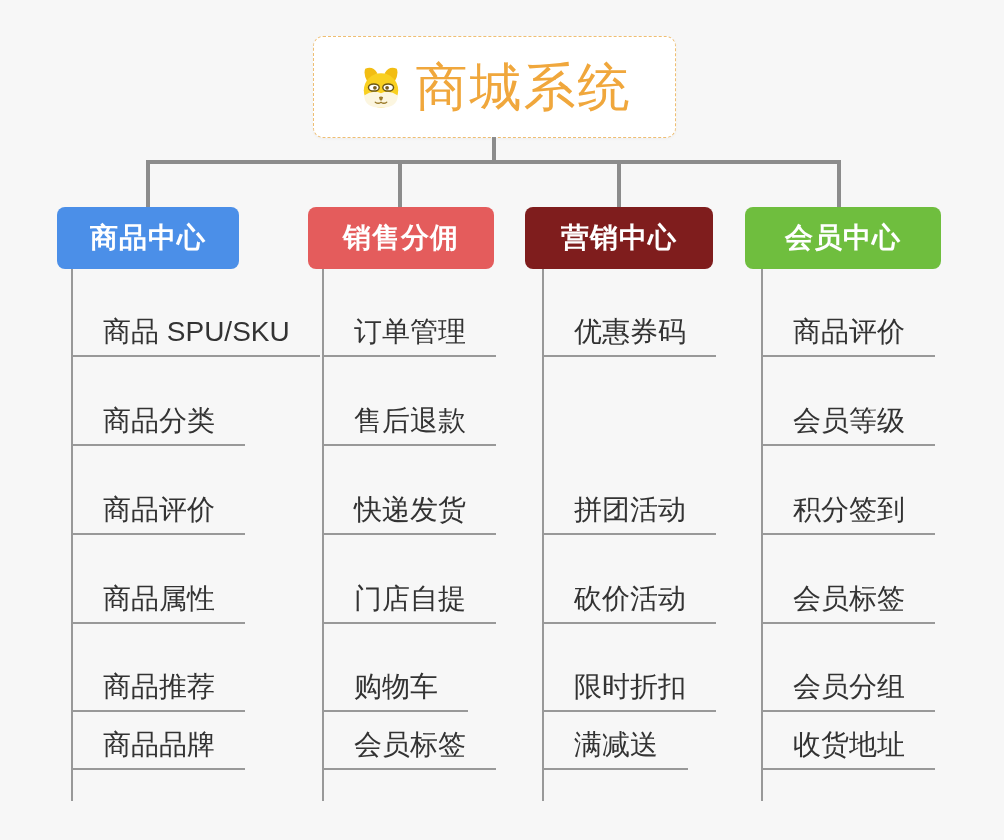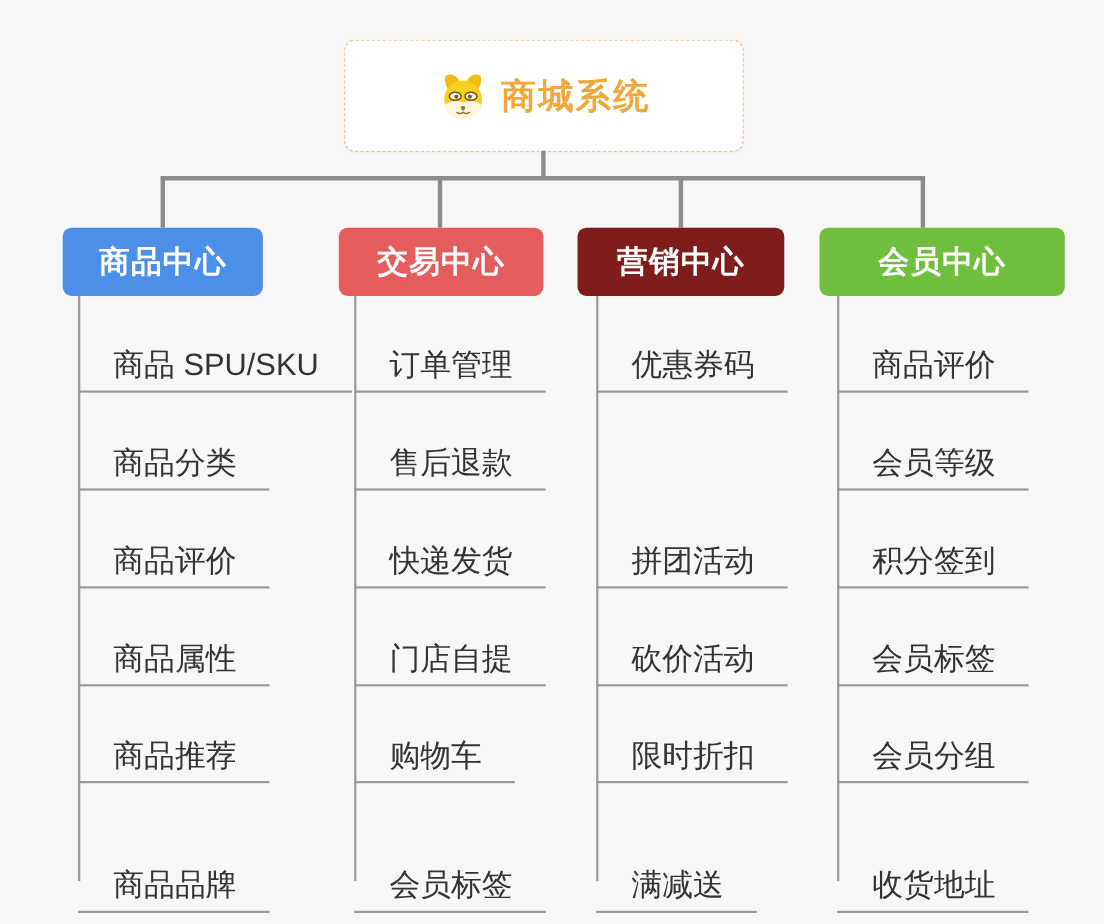--- a/index.html
+++ b/index.html
@@ -19,22 +19,22 @@
     background:#ffffff;
     border:1px dashed #efbe72;
     border-radius:10px;
     display:flex;align-items:center;justify-content:center;
     box-sizing:border-box;
     box-shadow:0 1px 3px rgba(0,0,0,.04);
     cursor:pointer;
   }
   .root .dog{display:inline-flex;margin-right:12px;}
   .root-label{
-    font-size:32px;
-    font-weight:700;
+    font-size:52px;
+    font-weight:400;
     color:#f0a73c;
     letter-spacing:2px;
     line-height:1;
   }
   
   .line{position:absolute;background:#8c8c8c;}
   .stem{left:492px;top:137px;width:4px;height:24px;}
   .hbar{left:146px;top:160px;width:695px;height:4px;border-radius:2px;}
   .stub{top:160px;width:4px;height:47px;}
   .stub.s0{left:146px;} .stub.s1{left:398px;} .stub.s2{left:617px;} .stub.s3{left:837px;}
@@ -46,38 +46,38 @@
     color:#ffffff;
     font-size:28px;
     letter-spacing:1px;
     cursor:pointer;
     box-sizing:border-box;
     font-weight:bold;
   }
   .branch.b0{left:57px;width:182px;}
   .branch.b1{left:308px;width:186px;}
   .branch.b2{left:525px;width:188px;}
-  .branch.b3{left:745px;width:223px;}
+  .branch.b3{left:745px;width:196px;}
   
   .vline{position:absolute;top:269px;height:532px;width:2px;background:#999999;}
   .vline.c0{left:71px;} .vline.c1{left:322px;} .vline.c2{left:542px;} .vline.c3{left:761px;}
   .leaf{
     position:absolute;
     display:inline-block;
     white-space:nowrap;
     font-size:28px;
     color:#333333;
     line-height:30px;
     padding:0 30px 8px 32px;
     border-bottom:2px solid #999999;
     cursor:pointer;
   }
   .leaf.c0{left:71px;} .leaf.c1{left:322px;} .leaf.c2{left:542px;} .leaf.c3{left:761px;}
   .leaf.r0{top:317px;} .leaf.r1{top:406px;} .leaf.r2{top:495px;}
-  .leaf.r3{top:584px;} .leaf.r4{top:672px;} .leaf.r5{top:790px;}
+  .leaf.r3{top:584px;} .leaf.r4{top:672px;} .leaf.r5{top:730px;}
 </style>
 </head>
 <body>
 
 <div class="canvas">
 
   <div class="root">
     <span class="dog">
       <svg width="46" height="43" viewBox="0 0 64 60" aria-hidden="true">
         <path d="M10 4 Q20 -1 27 10 L13 22 Q7 12 10 4 Z" fill="#f2bd13"></path>
@@ -96,21 +96,21 @@
   </div>
 
   <div class="line stem"></div>
   <div class="line hbar"></div>
   <div class="line stub s0"></div>
   <div class="line stub s1"></div>
   <div class="line stub s2"></div>
   <div class="line stub s3"></div>
 
   <div class="branch b0" style="background-color: rgb(75, 143, 232);">商品中心</div>
-  <div class="branch b1" style="background-color: rgb(228, 92, 92);">交易中心</div>
+  <div class="branch b1" style="background-color: rgb(228, 92, 92);">销售分佣</div>
   <div class="branch b2" style="background-color: #7f1d1d;">营销中心</div>
   <div class="branch b3" style="background-color: rgb(111, 190, 62);">会员中心</div>
 
   <div class="vline c0"></div>
   <div class="vline c1"></div>
   <div class="vline c2"></div>
   <div class="vline c3"></div>
 
   <div class="leaf c0 r0">商品 SPU/SKU</div>
   <div class="leaf c0 r1">商品分类</div>

